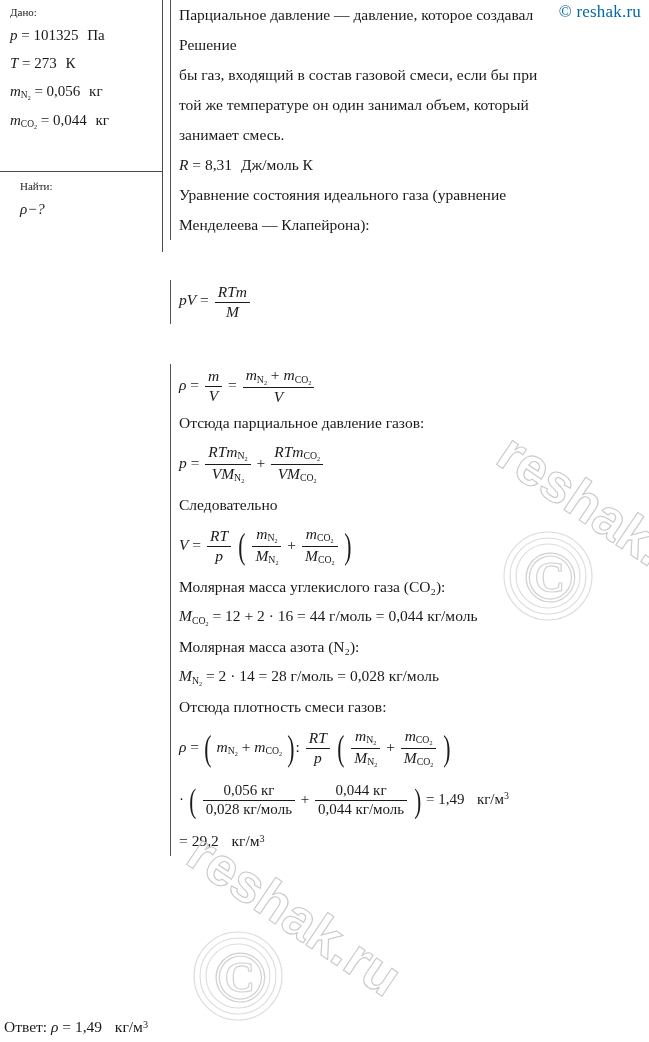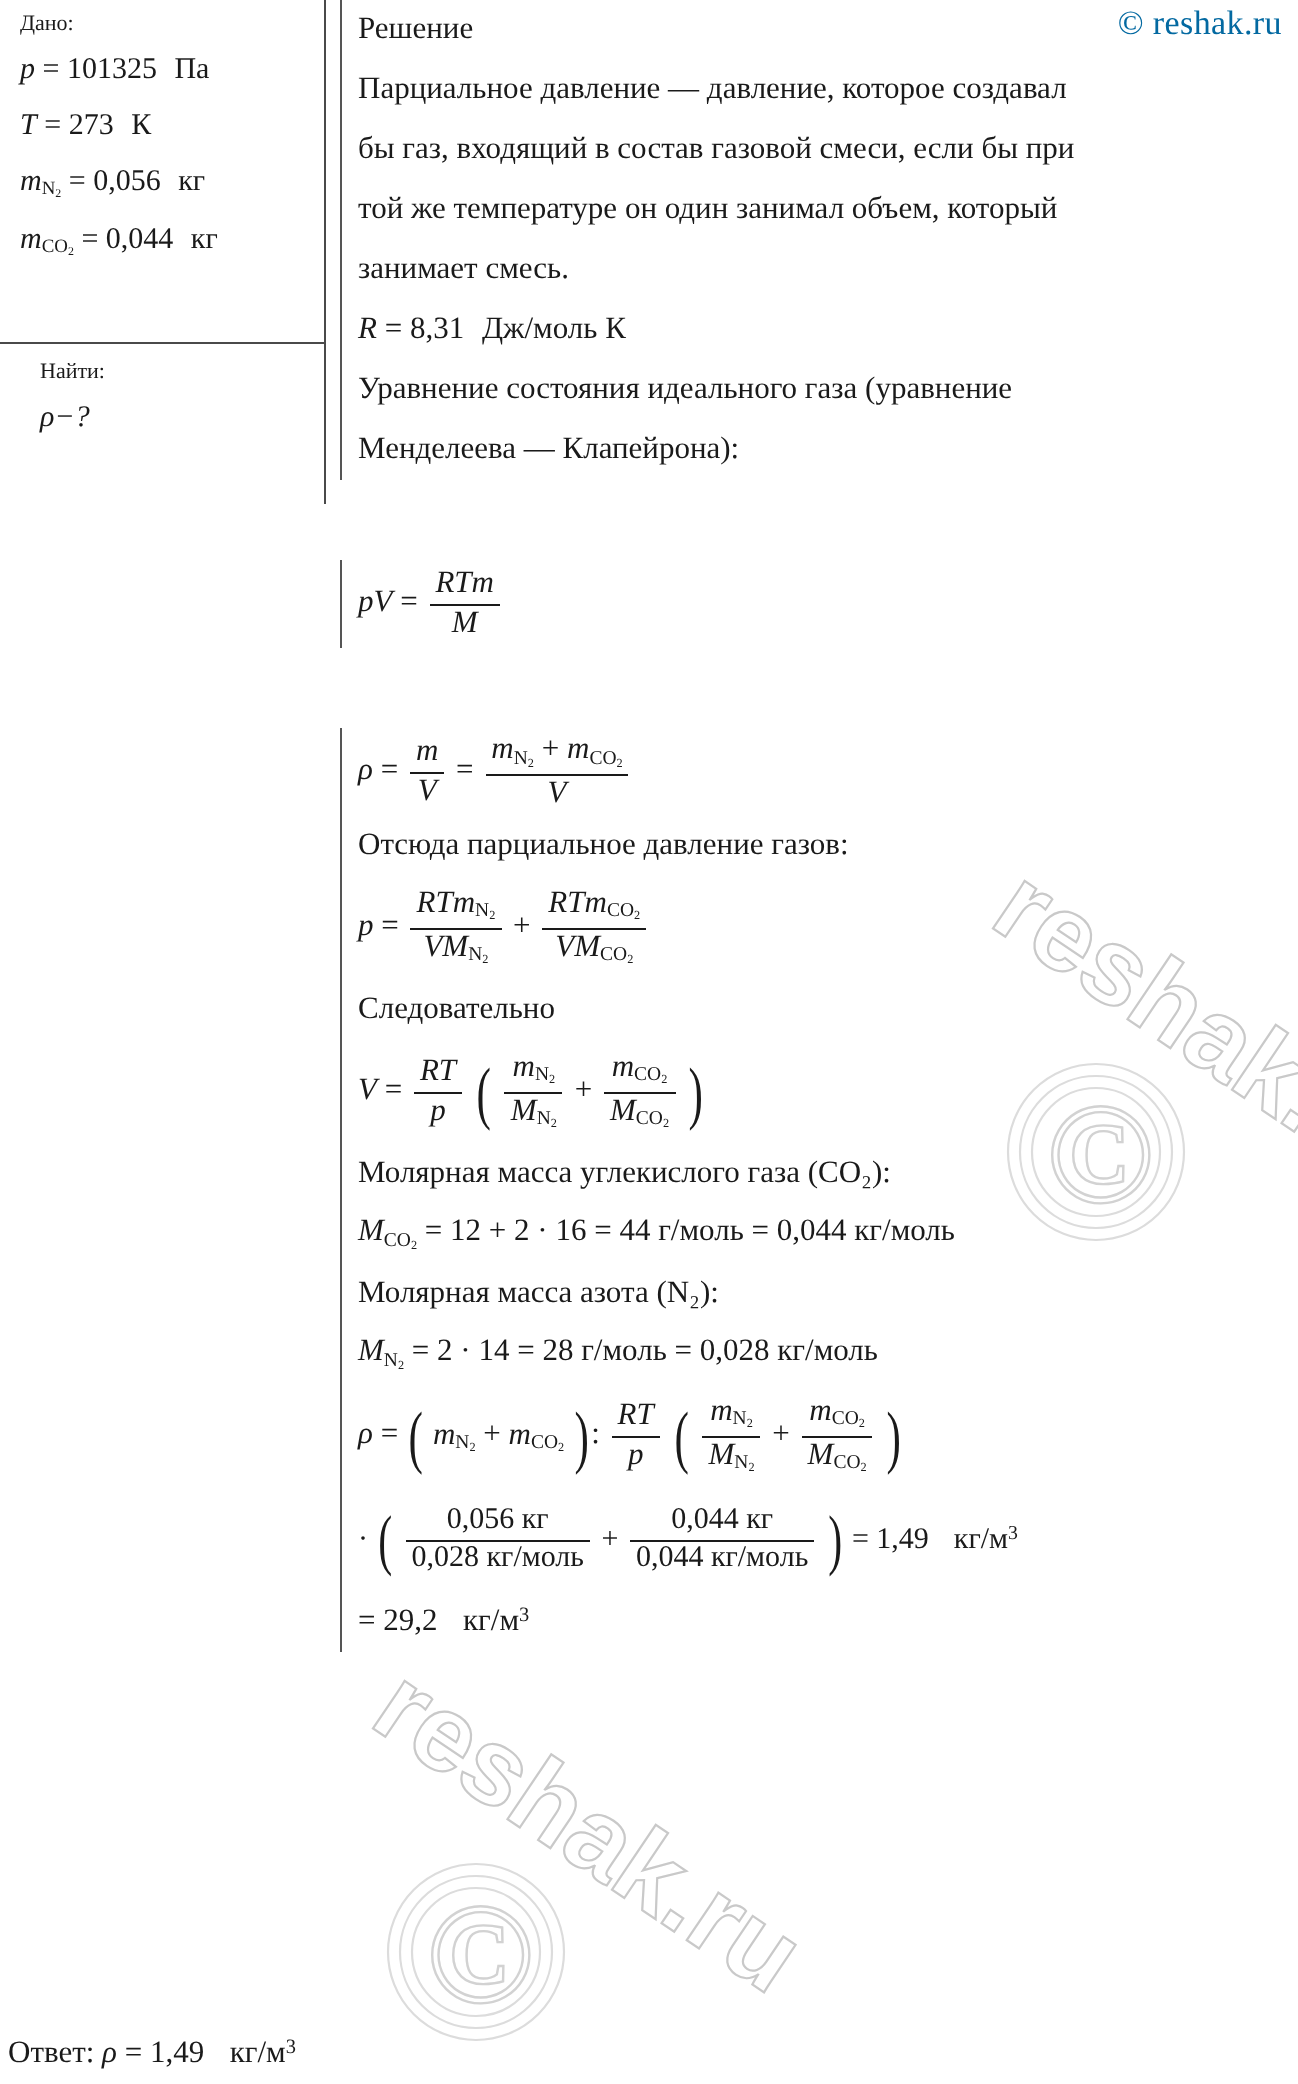--- a/index.html
+++ b/index.html
@@ -149,25 +149,25 @@
 
     <div class="find-box">
       <div class="given-title">Найти:</div>
       <div class="given-line m">ρ−?</div>
     </div>
   </div>
 
   <div class="sol-col">
 
     <div class="sol-line">
+      <span class="sol-text">Парциальное давление — давление, которое создавал</span>
+    </div>
+
+    <div class="sol-line">
       <span class="sol-head">Решение</span>
-    </div>
-
-    <div class="sol-line">
-      <span class="sol-text">Парциальное давление — давление, которое создавал</span>
     </div>
     <div class="sol-line">
       <span class="sol-text">бы газ, входящий в состав газовой смеси, если бы при</span>
     </div>
     <div class="sol-line">
       <span class="sol-text">той же температуре он один занимал объем, который</span>
     </div>
     <div class="sol-line">
       <span class="sol-text">занимает смесь.</span>
     </div>
@@ -271,20 +271,23 @@
     <div class="sol-line">
       <span class="sol-text">Молярная масса азота (N₂):</span>
     </div>
     <div class="sol-line">
       <span class="sol-math nw">
         <span class="m">M<sub><span class="up">N</span><sub class="up">2</sub></sub></span>
         <span class="up"> = </span><span class="up">2 · 14 = 28 г/моль = 0,028 кг/моль</span>
       </span>
     </div>
 
+    <div class="sol-line">
+      <span class="sol-text">Отсюда плотность смеси газов:</span>
+    </div>
 
     <div class="sol-line xtall">
       <span class="sol-math nw">
         <span class="m">ρ</span><span class="up"> = </span>
         <span class="paren">(</span>
         <span class="m">m<sub><span class="up">N</span><sub class="up">2</sub></sub></span>
         <span class="up"> + </span>
         <span class="m">m<sub><span class="up">CO</span><sub class="up">2</sub></sub></span>
         <span class="paren">)</span><span class="up">:</span>
         <span class="frac">

